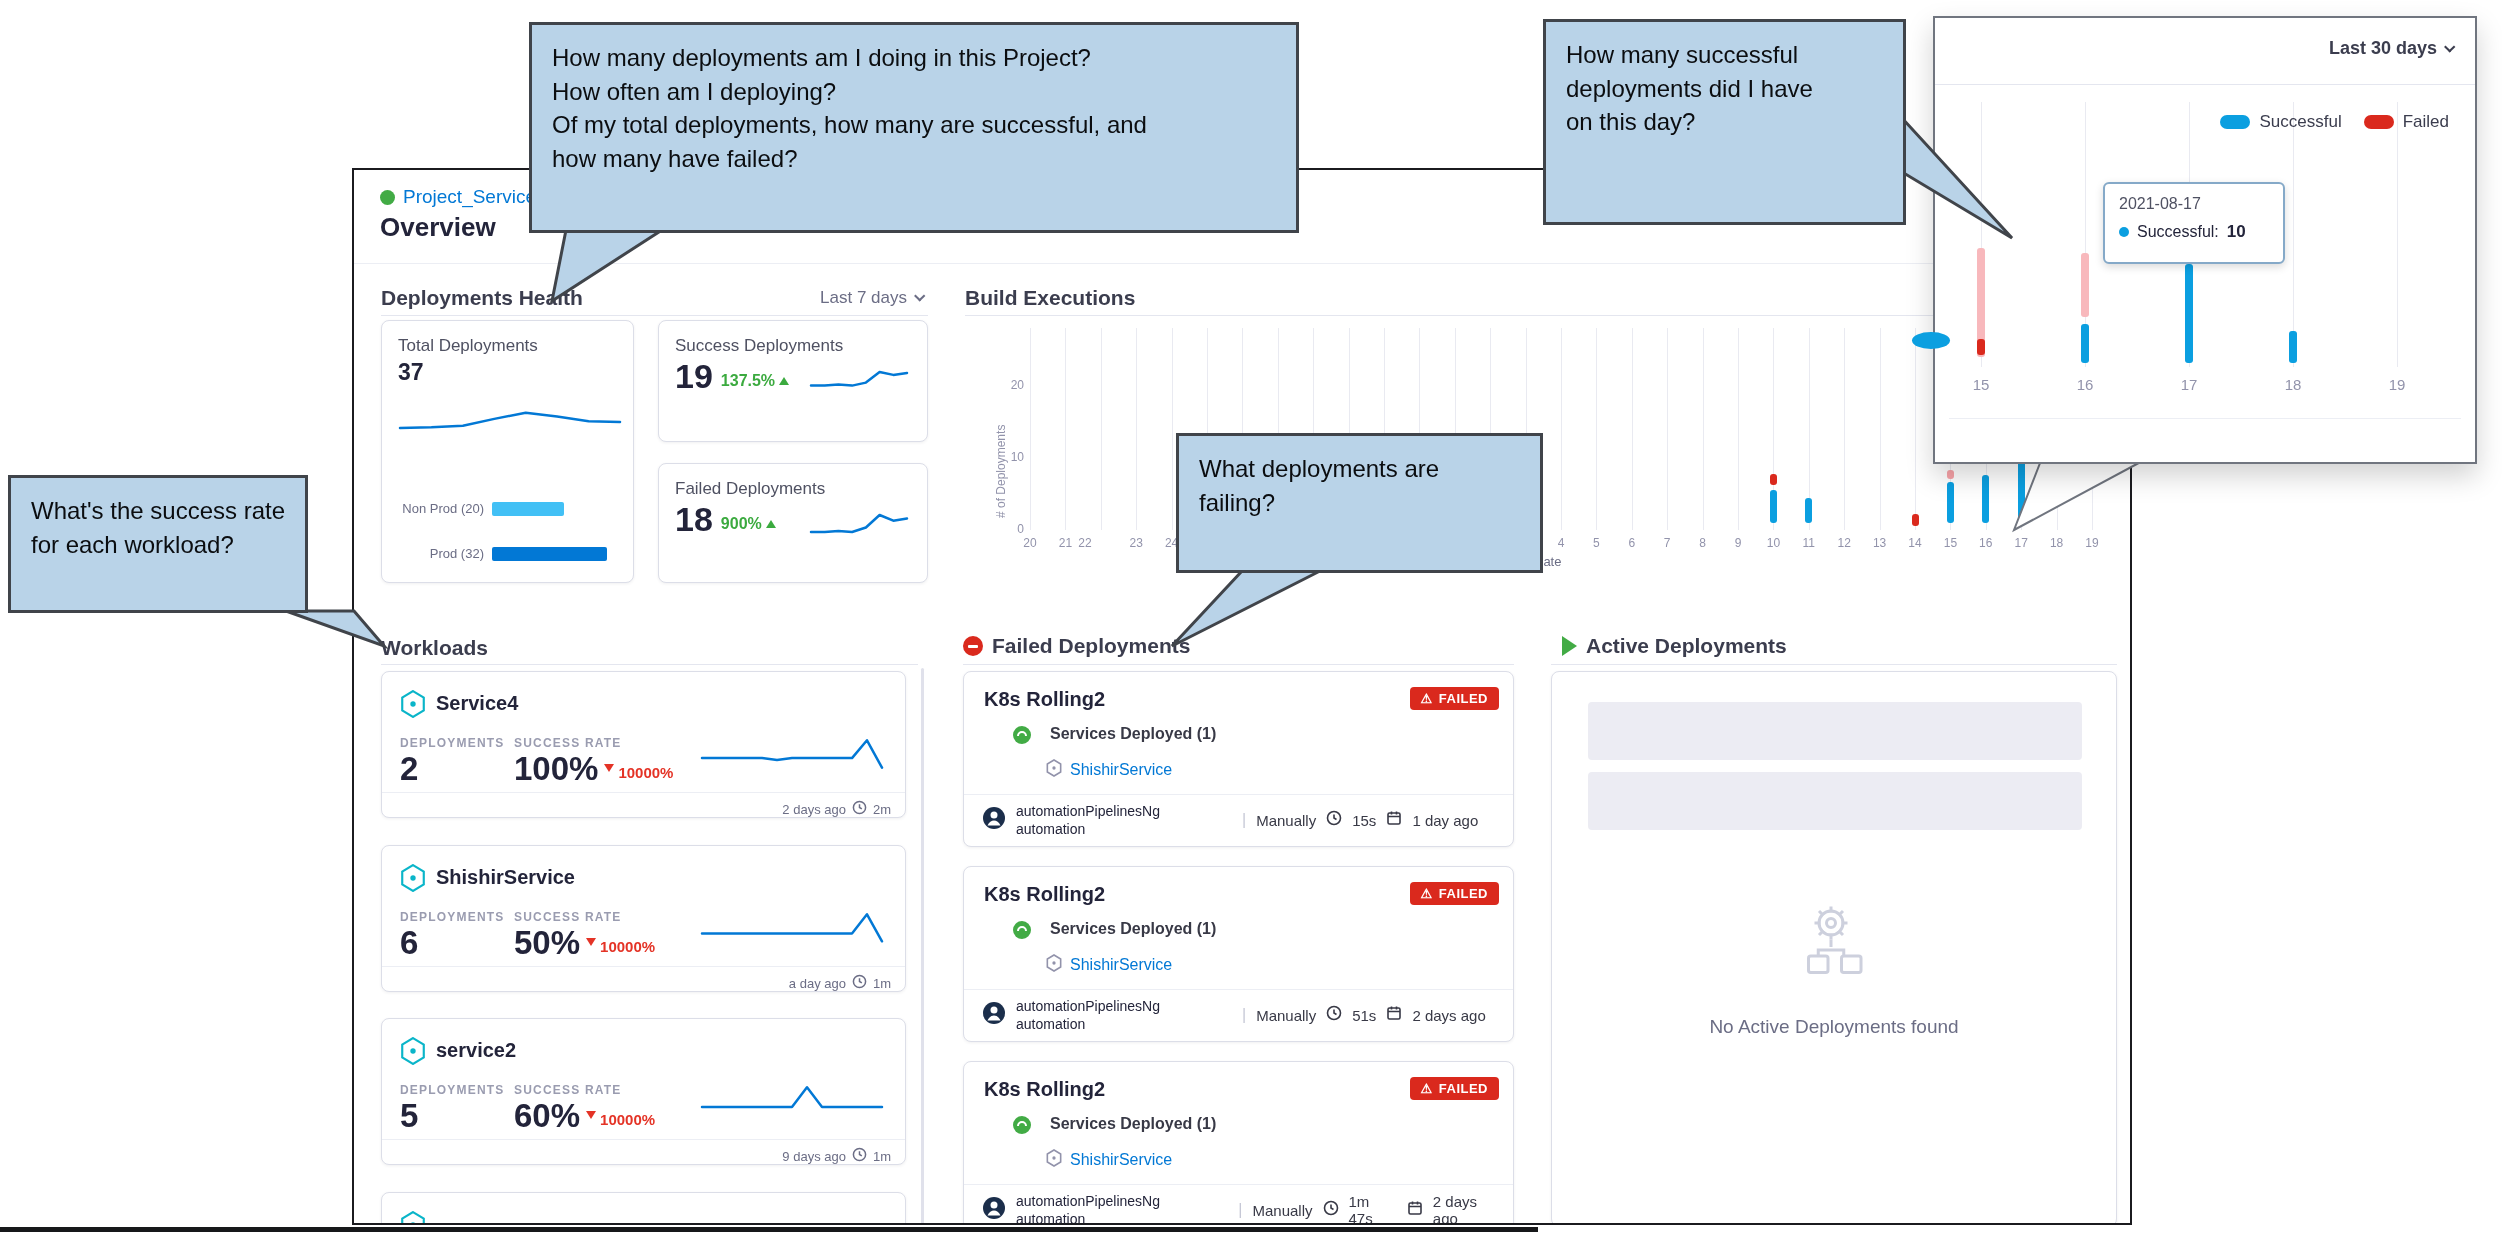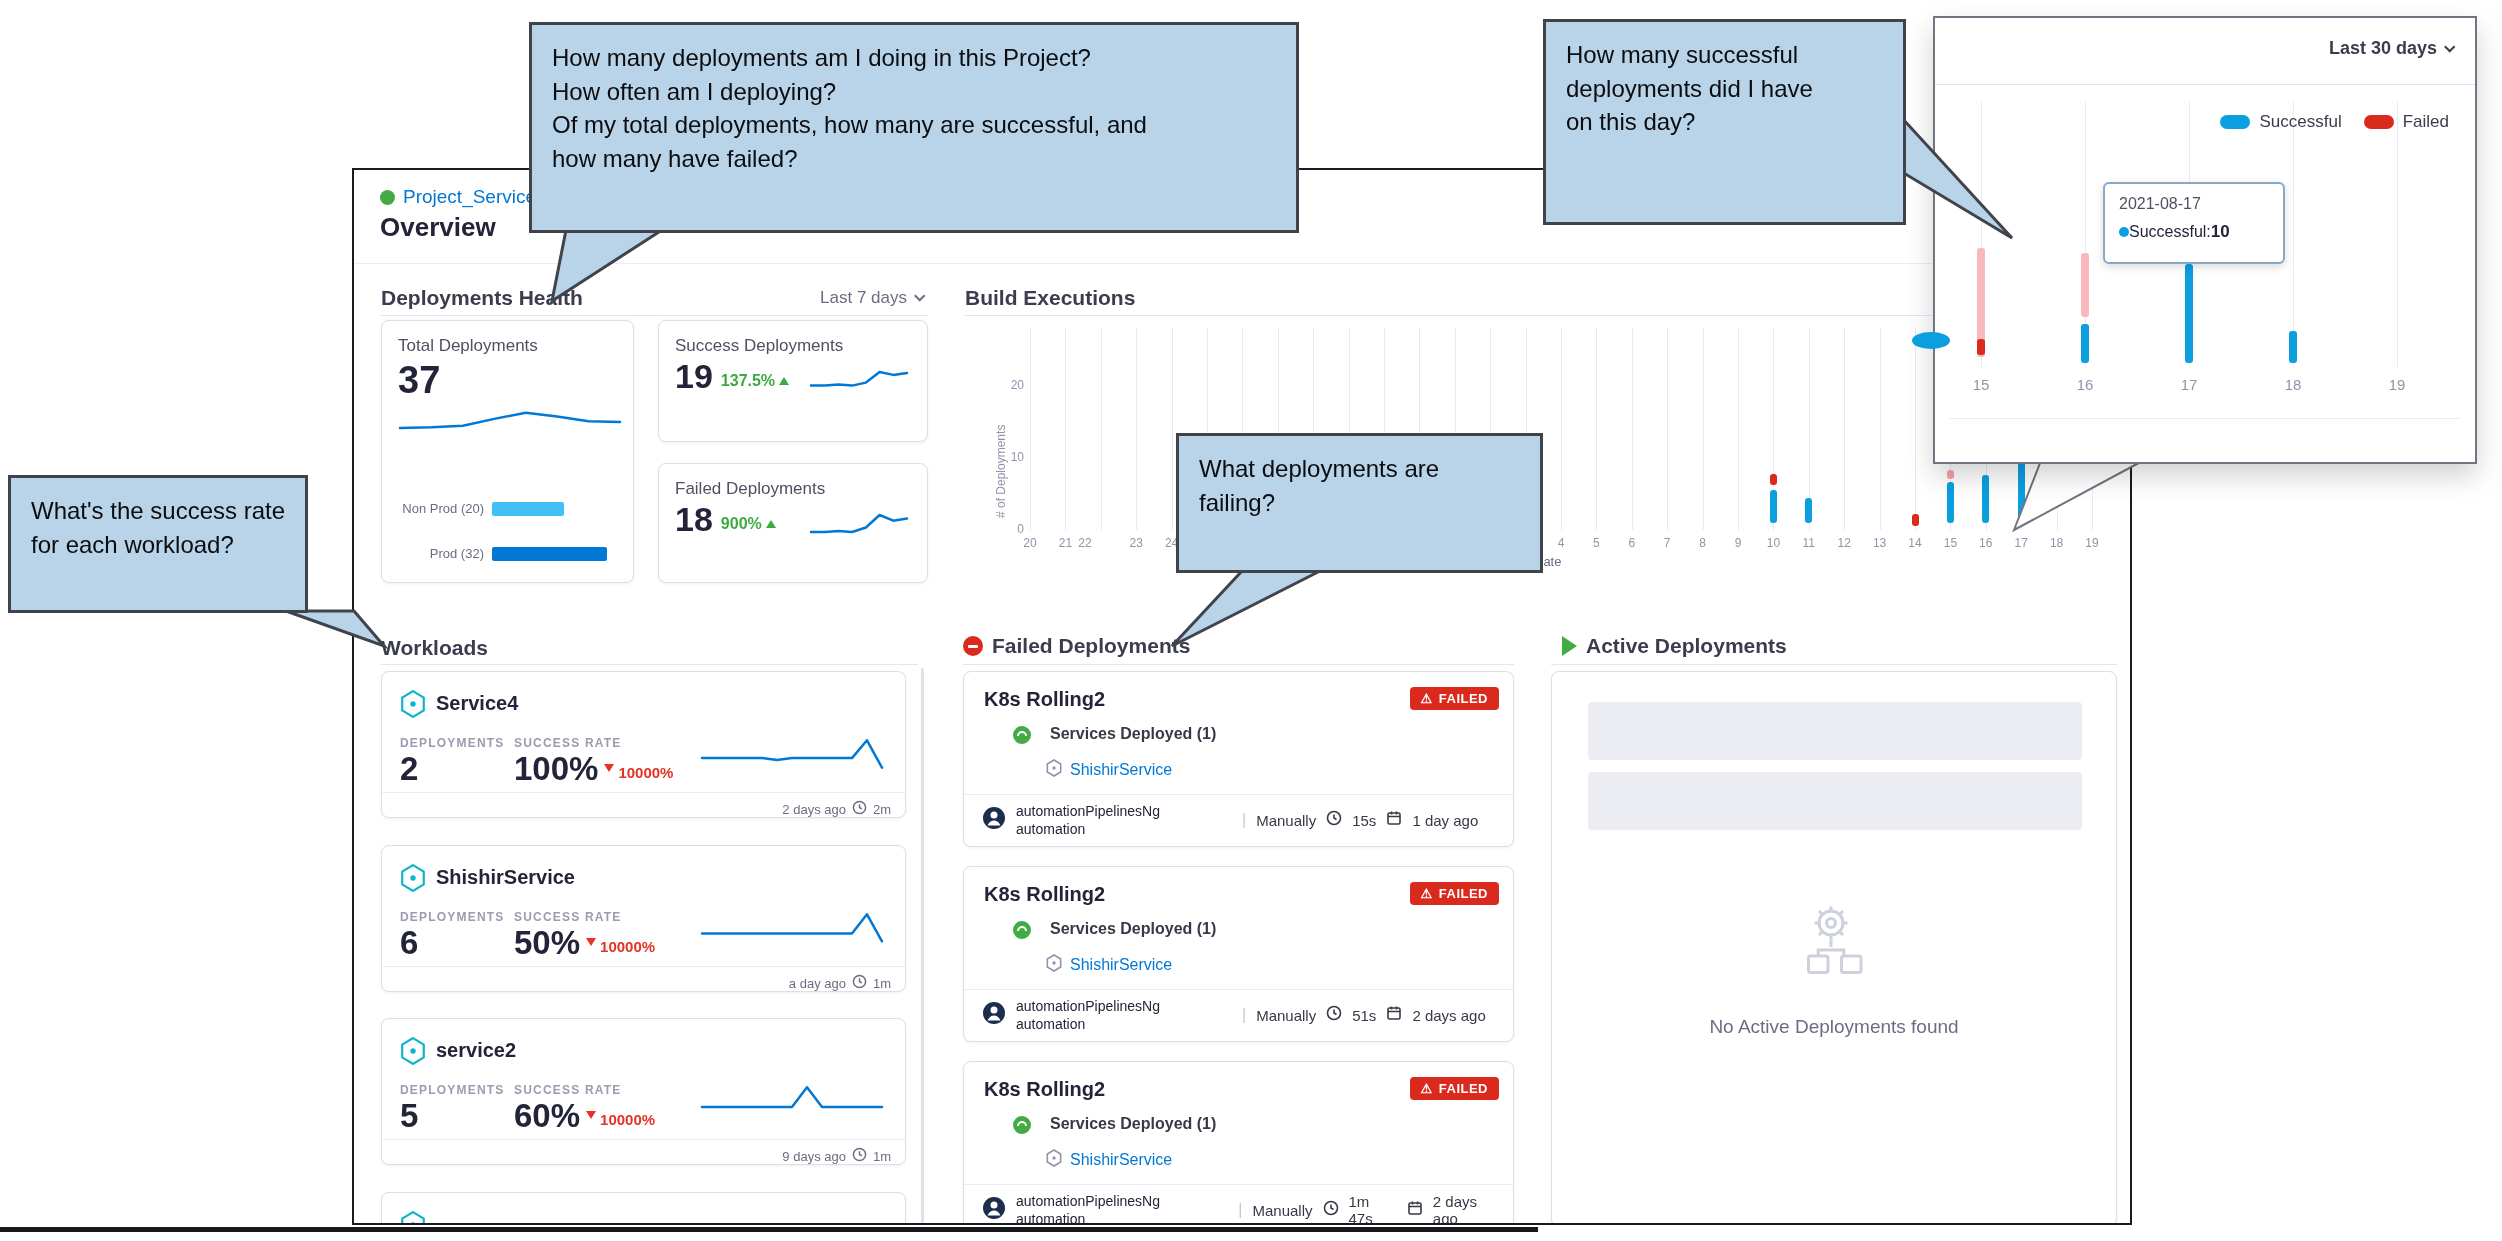--- a/index.html
+++ b/index.html
@@ -28,21 +28,21 @@
 
   .clab { position:absolute; left:16px; top:15px; font-size:17px; color:#4f5162; }
   .cbig { font-size:34px; font-weight:700; color:#23243a; }
   .cnumrow { position:absolute; left:16px; top:36px; display:flex; align-items:flex-end; gap:8px; }
   .chg-up { display:flex; align-items:center; gap:4px; color:#3baa3f; font-size:16px; font-weight:700; padding-bottom:6px; }
   .tri-up { width:0; height:0; border-left:5px solid transparent; border-right:5px solid transparent; border-bottom:8px solid #3baa3f; }
   .chg-down { display:flex; align-items:flex-start; gap:4px; color:#e43326; font-size:15px; font-weight:700; padding-bottom:7px; }
   .tri-down { width:0; height:0; border-left:5px solid transparent; border-right:5px solid transparent; border-top:8px solid #e43326; }
   .cspark { position:absolute; right:16px; top:42px; width:104px; height:46px; }
   .tspark { position:absolute; left:14px; top:82px; width:228px; height:52px; }
-  .totbig { position:absolute; left:16px; top:38px; font-size:38px; font-weight:700; color:#23243a; }
+  .totbig { position:absolute; left:16px; top:38px; font-size:23px; font-weight:700; color:#23243a; }
   .envrow { position:absolute; left:10px; display:flex; align-items:center; gap:8px; }
   .envlab { width:92px; text-align:right; font-size:13px; color:#6b6d85; }
   .envbar { height:14px; border-radius:2px; display:inline-block; }
 
   
   .bchart { position:absolute; left:628px; top:150px; width:1134px; height:262px; }
   .chart-grid { position:absolute; inset:0; }
   .grid-v { position:absolute; width:1px; background:#e9eaf1; }
   .x-lab { position:absolute; transform:translateX(-50%); font-size:12px; color:#9293ab; }
   .x-lab-lg { font-size:15px; }
@@ -95,21 +95,21 @@
   .inset { position:absolute; left:1933px; top:16px; width:544px; height:448px; background:#fff;
            border:2px solid #70757f; z-index:20; box-shadow:0 12px 26px rgba(0,0,0,.18); }
   .inset-div { position:absolute; left:0; right:0; top:66px; height:1px; background:#e4e6ef; }
   .legend { position:absolute; right:26px; top:94px; display:flex; gap:22px; z-index:4; }
   .leg { display:flex; align-items:center; gap:9px; font-size:17px; color:#3b3d4e; }
   .leg-dot { width:30px; height:14px; border-radius:7px; }
   .tip { position:absolute; left:168px; top:164px; width:182px; height:82px; background:#fff;
          border:2px solid #85a9c8; border-radius:6px; box-shadow:0 3px 8px rgba(0,0,0,.15);
          padding:11px 14px; z-index:6; }
   .tip-date { font-size:16px; color:#4f5162; }
-  .tip-row { display:flex; align-items:center; margin-top:9px; }
+  .tip-row { display:flex; align-items:center; gap:8px; margin-top:9px; }
   .tip-dot { width:10px; height:10px; border-radius:50%; background:#0b9fe0; }
   .tip-series { font-size:16px; color:#23243a; }
   .tip-val { font-size:17px; font-weight:700; color:#23243a; }
   .inset-bottom-div { position:absolute; left:14px; right:14px; top:400px; height:1px; background:#eceef4; }
   .inset-ellipse { position:absolute; left:1912px; top:332px; width:38px; height:17px; border-radius:50%;
                    background:#0b9fe0; z-index:26; }
 
   
   .callout { position:absolute; background:#b9d3e8; border:3px solid #40444a; z-index:30; padding:16px 20px; }
   .callout-text { white-space:pre-line; font-size:24px; line-height:1.4; color:#0b0d10; }

